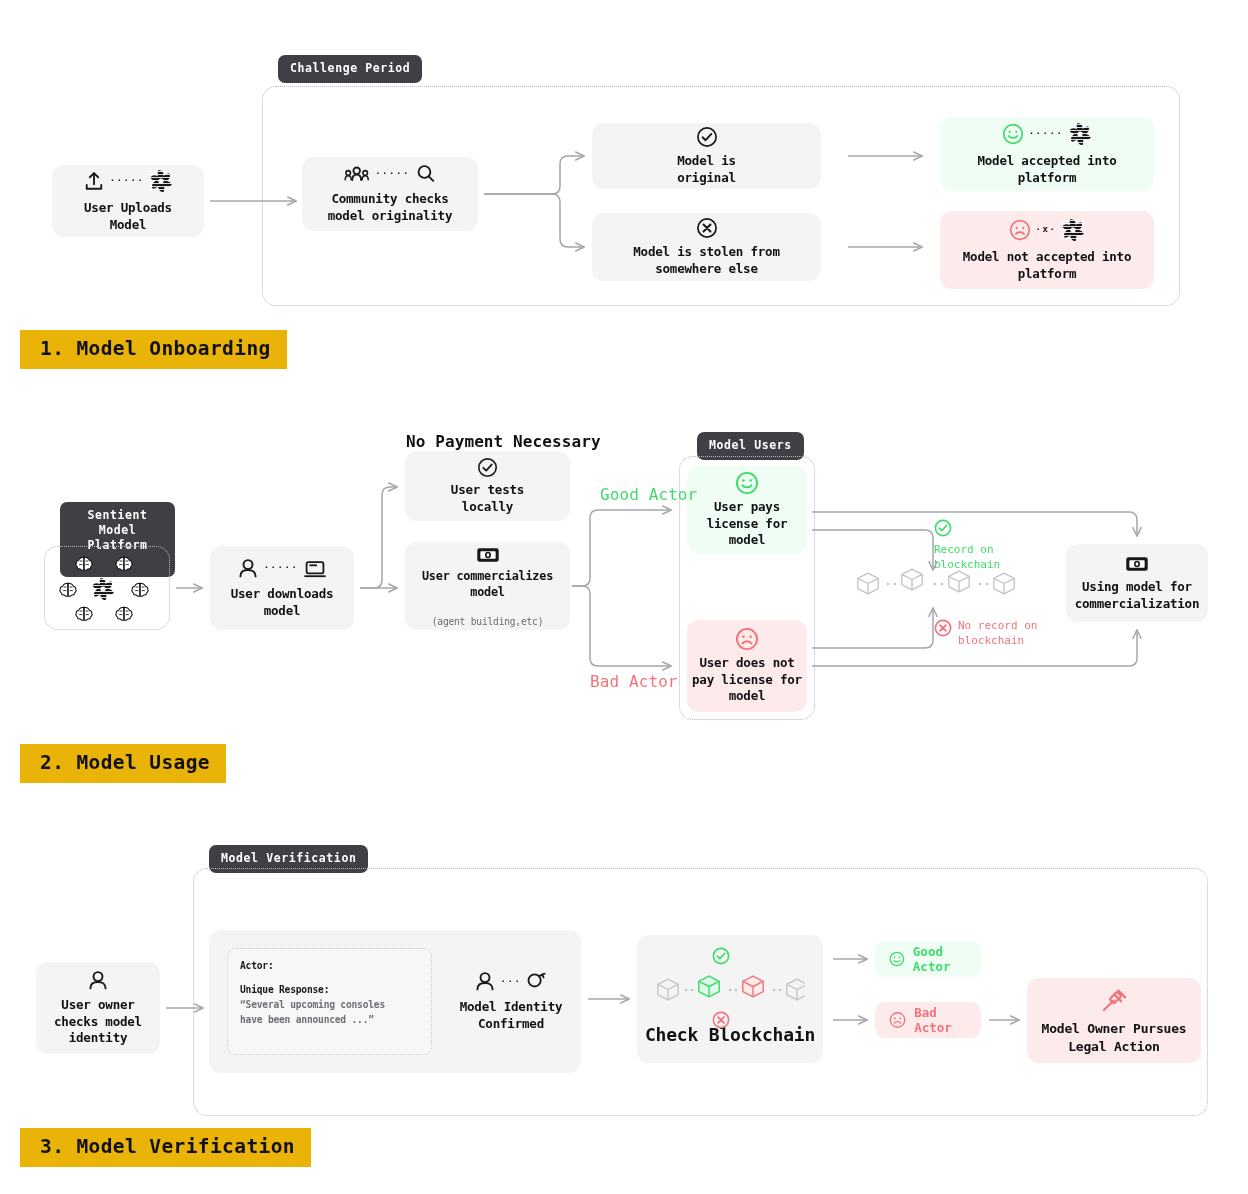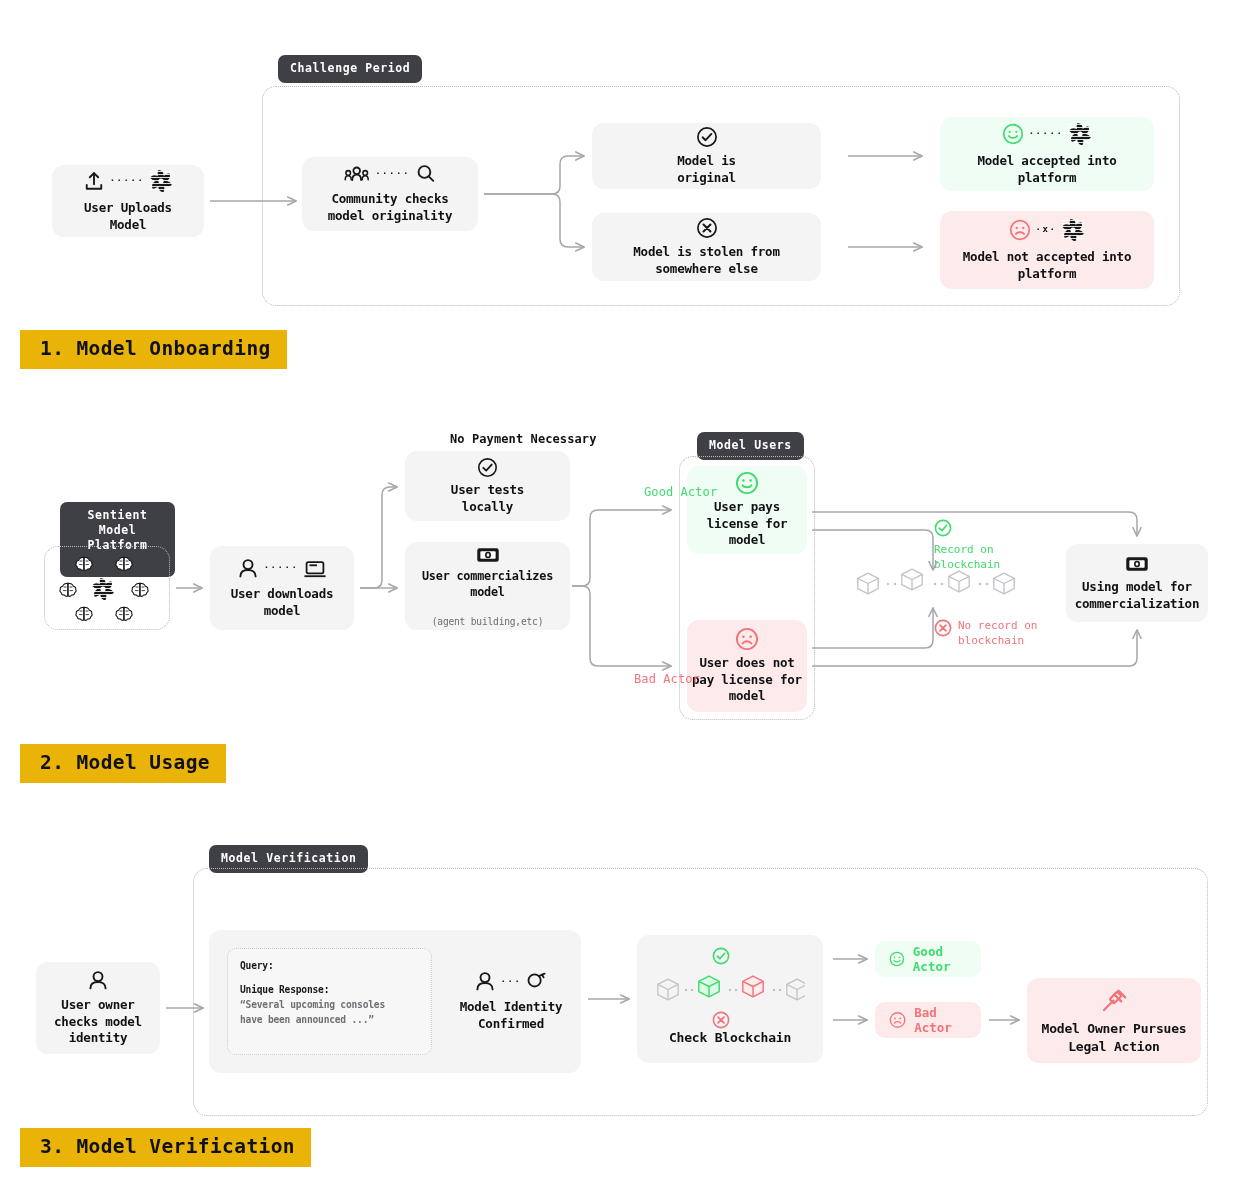--- a/index.html
+++ b/index.html
@@ -63,26 +63,25 @@
     color: #111114;
     font-size: 19.5px;
     font-weight: 700;
     letter-spacing: 0.4px;
     padding: 7px 16px 9px 20px;
   }
 
   
   .caption {
     position: absolute;
-    font-size: 12px;
+    font-size: 16px;
     font-weight: 700;
     color: #111114;
     letter-spacing: 0.1px;
     white-space: nowrap;
-    margin-left: 44px;
   }
   .caption.green { color: #3ddc6b; font-weight: 400; }
   .caption.red   { color: #f2747a; font-weight: 400; }
 
   
   .statcap { position: absolute; display: flex; align-items: flex-start; gap: 6px; }
   .statcap .txt { font-size: 11px; line-height: 1.35; white-space: pre-line; }
   .statcap.green .txt { color: #3ddc6b; }
   .statcap.red .txt { color: #f2747a; }
 
@@ -552,21 +551,21 @@
         </svg>
     </div>
     <div class="lbl">User owner
 checks model
 identity</div>
   </div>
 
   <div class="node plain" style="left:209px; top:930px; width:372px; height:143px; flex-direction:row; gap:0; justify-content:flex-start;">
 
     <div class="querycard" style="left:18px; top:18px; width:205px; height:107px;">
-      <div class="qh">Query:</div>
+      <div class="qh">Actor:</div>
       <div class="gap"></div>
       <div class="qh">Unique Response:</div>
       <div class="qb">“Several upcoming consoles
 have been announced ...”</div>
     </div>
 
     <div style="position:absolute; left:232px; top:0; width:140px; height:143px; display:flex;
                 flex-direction:column; align-items:center; justify-content:center;">
       <div class="iconrow">
         <svg width="22" height="22" viewBox="0 0 22 20">
@@ -602,21 +601,21 @@
         <g fill="#c3c3c9">
             <circle cx="119" cy="43" r="1.25"></circle>
             <circle cx="125" cy="43" r="1.25"></circle>
           </g>
         <use href="#ic-cube-gray" x="129" y="30" width="26" height="25"></use>
       </g>
       <g>
           <use href="#ic-x-r" x="57" y="64" width="19" height="19"></use>
         </g>
     </svg>
-    <div class="lbl" style="font-size:13px">Check Blockchain</div>
+    <div class="lbl" style="font-size:18px">Check Blockchain</div>
   </div>
 
   <div class="chip green" style="left:875px; top:941px; width:106px; height:36px;">
     <svg width="22" height="22" viewBox="0 0 24 24">
         <use href="#ic-smile"></use>
       </svg>
     <span>Good Actor</span>
   </div>
 
   <div class="chip red" style="left:875px; top:1002px; width:106px; height:36px;">

